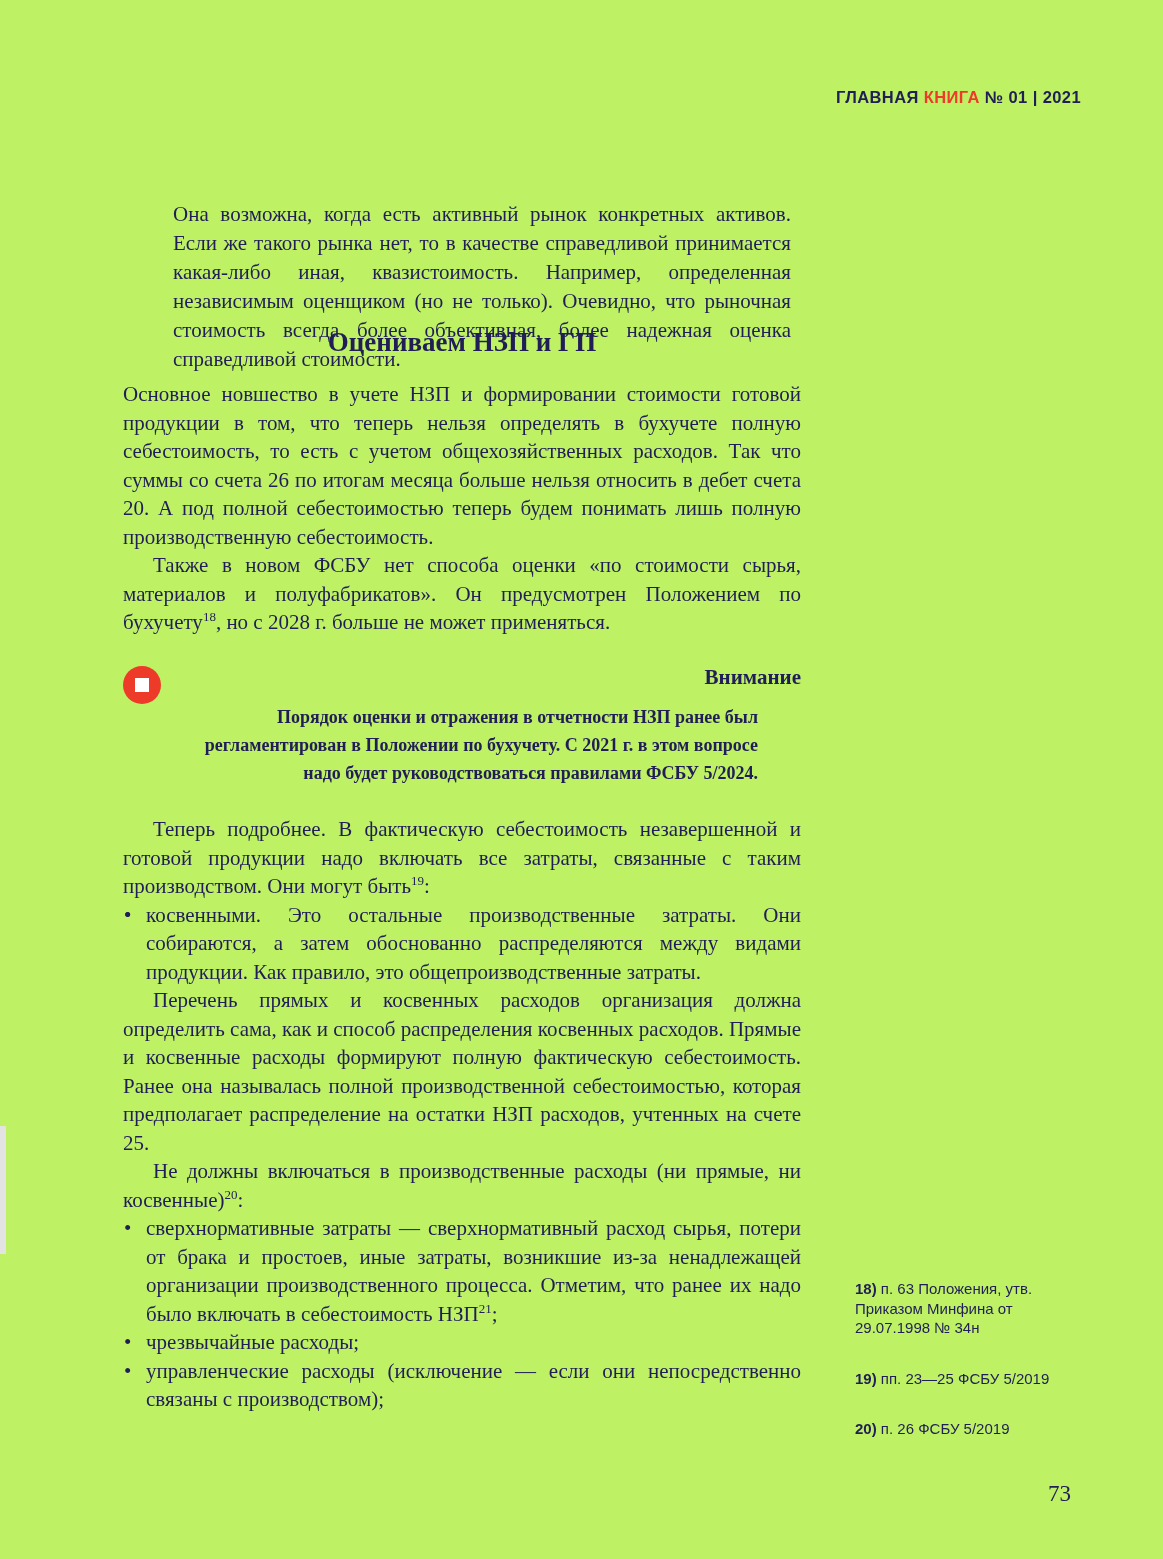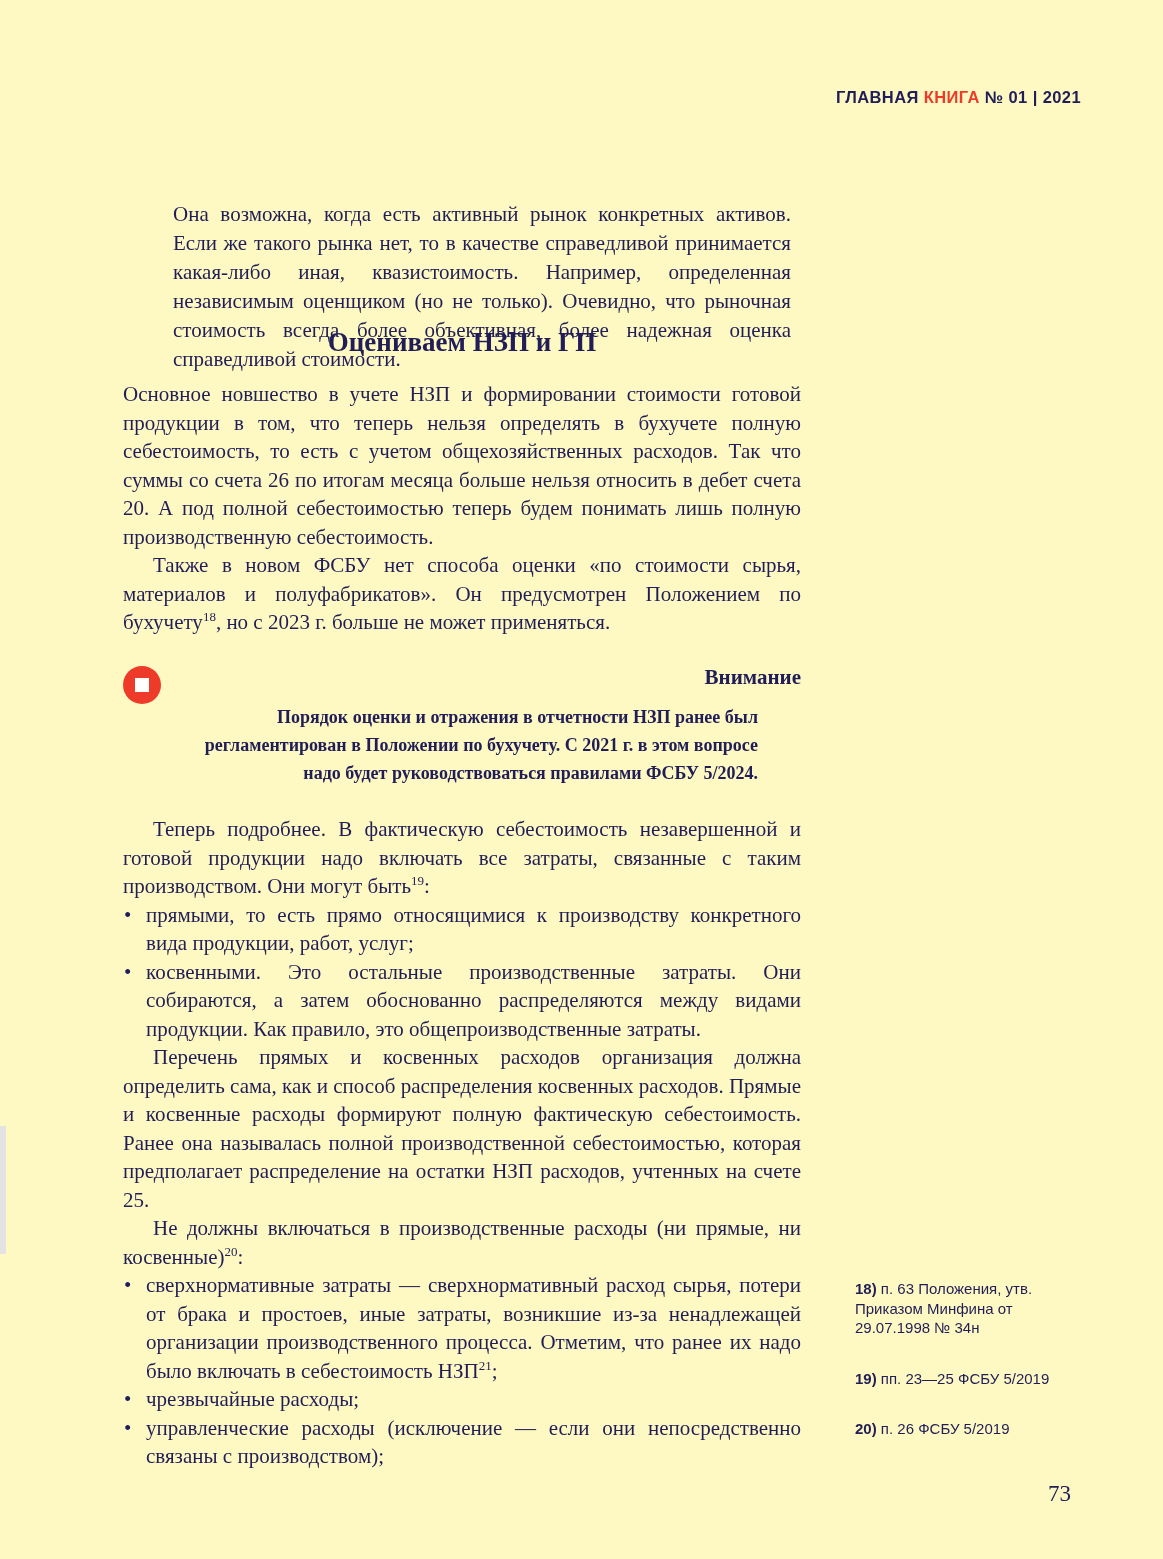--- a/index.html
+++ b/index.html
@@ -1,20 +1,20 @@
 <!DOCTYPE html>
 <html lang="ru"><head>
 <meta charset="utf-8">
 <style>
   html, body { margin: 0; padding: 0; background: #ffffff; }
   .page {
     position: relative;
     width: 1163px;
     height: 1559px;
-    background: #fef9c3;
+    background: #bef264;
     font-family: "Liberation Serif", serif;
     color: #201d57;
     overflow: hidden;
   }
 
   
   .header {
     position: absolute;
     top: 88px;
     left: 0;
@@ -160,32 +160,32 @@
   </div>
 
   <p class="intro">Она возможна, когда есть активный рынок конкретных активов. Если же такого рынка нет, то в качестве справедливой принимается какая-либо иная, квазистоимость. Например, определенная независимым оценщиком (но не только). Очевидно, что рыночная стоимость всегда более объективная, более надежная оценка справедливой стоимости.</p>
 
   <div class="content">
 
     <h1 class="section-title">Оцениваем НЗП и ГП</h1>
 
     <p>Основное новшество в учете НЗП и формировании стоимости готовой продукции в том, что теперь нельзя определять в бухучете полную себестоимость, то есть с учетом общехозяйственных расходов. Так что суммы со счета 26 по итогам месяца больше нельзя относить в дебет счета 20. А под полной себестоимостью теперь будем понимать лишь полную производственную себестоимость.</p>
 
-    <p class="indent"><span>Также в новом ФСБУ нет способа оценки «по стоимости сырья, материалов и полуфабрикатов». Он предусмотрен Положением по бухучету</span><sup>18</sup><span>, но с 2023 г. больше не может применяться.</span></p>
+    <p class="indent"><span>Также в новом ФСБУ нет способа оценки «по стоимости сырья, материалов и полуфабрикатов». Он предусмотрен Положением по бухучету</span><sup>18</sup><span>, но с 2028 г. больше не может применяться.</span></p>
 
     <div class="attention">
       <span class="attention-icon"></span>
       <div class="attention-title">Внимание</div>
       <p class="attention-body">Порядок оценки и отражения в отчетности НЗП ранее был регламентирован в Положении по бухучету. С 2021 г. в этом вопросе надо будет руководствоваться правилами ФСБУ 5/2024.</p>
     </div>
 
     <p class="indent"><span>Теперь подробнее. В фактическую себестоимость незавершенной и готовой продукции надо включать все затраты, связанные с таким производством. Они могут быть</span><sup>19</sup><span>:</span></p>
 
     <ul>
-      <li><span class="bullet">•</span><span>прямыми, то есть прямо относящимися к производству конкретного вида продукции, работ, услуг;</span></li>
+      <li><span class="bullet">•</span></li>
       <li><span class="bullet">•</span><span>косвенными. Это остальные производственные затраты. Они собираются, а затем обоснованно распределяются между видами продукции. Как правило, это общепроизводственные затраты.</span></li>
     </ul>
 
     <p class="indent">Перечень прямых и косвенных расходов организация должна определить сама, как и способ распределения косвенных расходов. Прямые и косвенные расходы формируют полную фактическую себестоимость. Ранее она называлась полной производственной себестоимостью, которая предполагает распределение на остатки НЗП расходов, учтенных на счете 25.</p>
 
     <p class="indent"><span>Не должны включаться в производственные расходы (ни прямые, ни косвенные)</span><sup>20</sup><span>:</span></p>
 
     <ul>
       <li><span class="bullet">•</span><span>сверхнормативные затраты — сверхнормативный расход сырья, потери от брака и простоев, иные затраты, возникшие из-за ненадлежащей организации производственного процесса. Отметим, что ранее их надо было включать в себестоимость НЗП</span><sup>21</sup><span>;</span></li>
       <li><span class="bullet">•</span><span>чрезвычайные расходы;</span></li>

